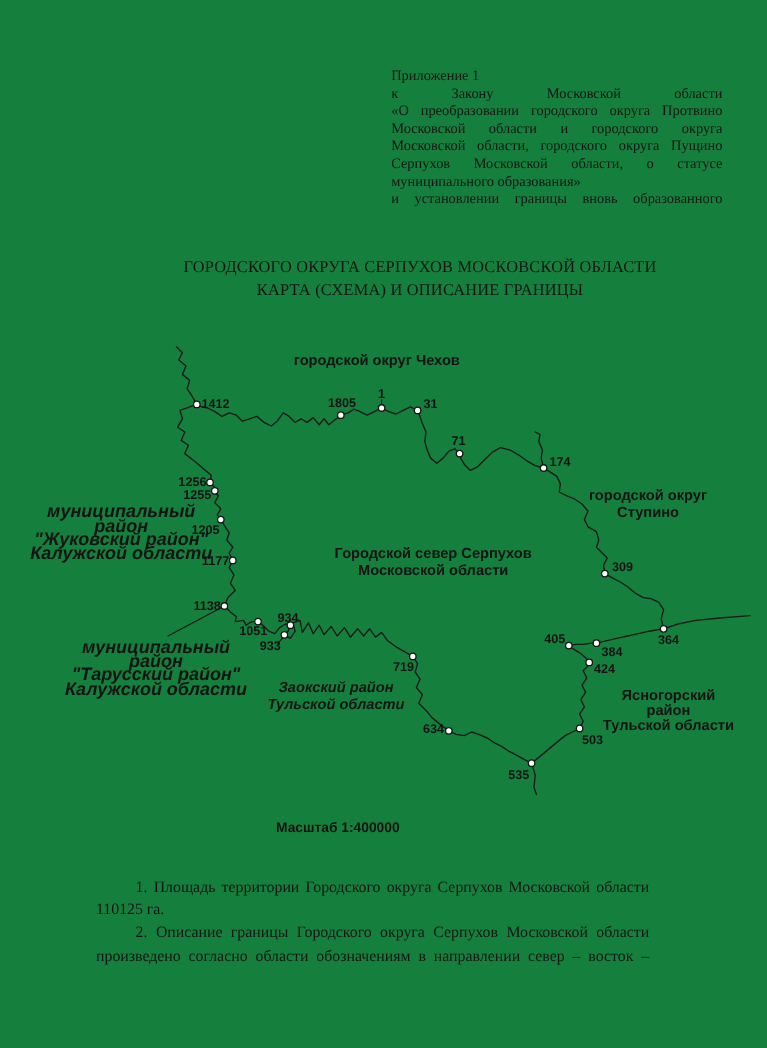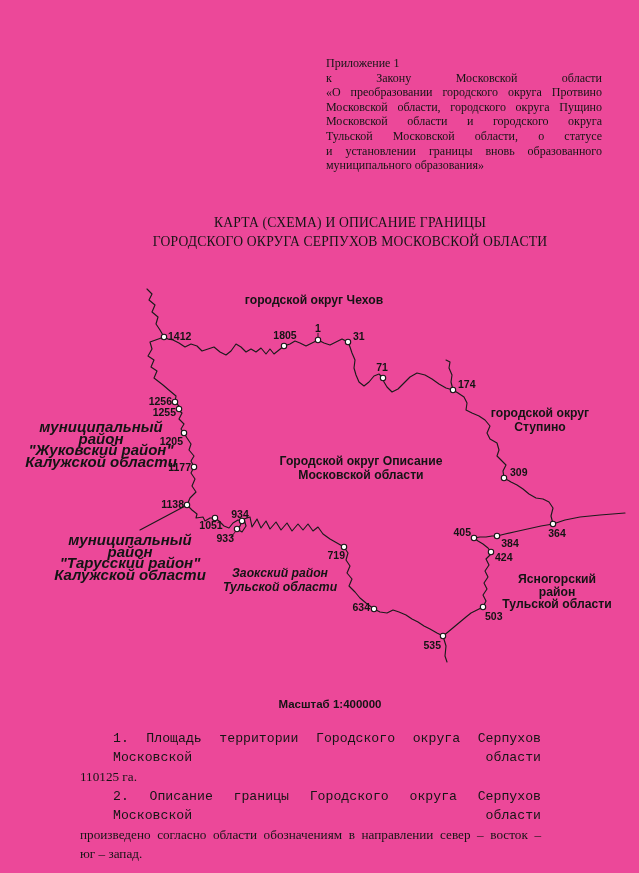--- a/index.html
+++ b/index.html
@@ -1,16 +1,16 @@
 <!DOCTYPE html>
 <html><head>
 <meta charset="utf-8">
 <style>
   html,body{margin:0;padding:0;background:#ffffff;}
-  #page{position:relative;width:639px;height:873px;background:#ec4899;overflow:hidden;
+  #page{position:relative;width:639px;height:873px;background:#15803d;overflow:hidden;
         font-family:"Liberation Serif", serif;color:#151515;}
 
   
   .header-note{position:absolute;left:326px;top:56px;width:276px;
                font-size:12px;line-height:14.6px;color:#151515;}
   .note-line{white-space:normal;}
   .note-line.just{text-align:justify;text-align-last:justify;}
 
   
   .doc-title{position:absolute;left:60px;top:214px;width:580px;text-align:center;
@@ -22,48 +22,48 @@
   .pt{fill:#ffffff;stroke:#161616;stroke-width:1.1;}
   .pt-label{font-family:"Liberation Sans", sans-serif;font-weight:bold;font-size:10.5px;fill:#141414;}
   .leader{stroke:#161616;stroke-width:0.9;}
   #map-labels{position:absolute;left:0;top:0;width:639px;height:873px;pointer-events:none;}
   .region-label{position:absolute;font-family:"Liberation Sans", sans-serif;font-weight:bold;
                 font-size:12.2px;line-height:12.6px;text-align:center;white-space:pre-line;color:#141414;}
   .region-label.tight{line-height:11.6px;font-size:15px;font-style:italic;}
   .region-label.roomy{line-height:14.4px;}
 
   
-  .scale-label{position:absolute;left:230px;top:684px;width:200px;text-align:center;
-               font-family:"Liberation Sans", sans-serif;font-weight:bold;font-size:11.5px;color:#141414;margin-top:14px;}
+  .scale-label{position:absolute;left:230px;top:684px;width:200px;text-align:left;
+               font-family:"Liberation Sans", sans-serif;font-weight:bold;font-size:11.5px;color:#141414;}
 
   
   .paragraphs{position:absolute;left:80px;top:729px;width:461px;font-size:13.2px;line-height:19.2px;}
   .body-line{white-space:normal;}
   .body-line.just{text-align:justify;text-align-last:justify;}
-  .body-line.indent{padding-left:33px;font-family:Liberation Mono, monospace;}
+  .body-line.indent{padding-left:33px;}
 </style>
 </head>
 <body>
 
 <div id="page">
 
   <div class="header-note">
       <div class="note-line">Приложение 1</div>
       <div class="note-line just">к Закону Московской области</div>
       <div class="note-line just">«О преобразовании городского округа Протвино</div>
+      <div class="note-line just">Московской области и&nbsp;городского округа</div>
       <div class="note-line just">Московской области, городского округа Пущино</div>
-      <div class="note-line just">Московской области и&nbsp;городского округа</div>
-      <div class="note-line just">Тульской Московской области, о статусе</div>
+      <div class="note-line just">Серпухов Московской области, о статусе</div>
+      <div class="note-line">муниципального образования»</div>
       <div class="note-line just">и установлении границы вновь образованного</div>
-      <div class="note-line">муниципального образования»</div>
     </div>
 
   <div class="doc-title">
+    <div>ГОРОДСКОГО ОКРУГА СЕРПУХОВ МОСКОВСКОЙ ОБЛАСТИ</div>
     <div>КАРТА (СХЕМА) И ОПИСАНИЕ ГРАНИЦЫ</div>
-    <div>ГОРОДСКОГО ОКРУГА СЕРПУХОВ МОСКОВСКОЙ ОБЛАСТИ</div>
   </div>
 
   <svg id="map-svg" viewBox="0 0 639 873">
     <path class="border" d="M164,337 L150,342 L152,349 L148,356 L154,360 L151,367 L157,371 L154,378 L163,385 L170,391 L176,396 L175,402 L179,406 L177,409 L182,413 L179,419 L184,424 L181,429 L184,433 L187,438 L191,444 L189,450 L194,456 L191,461 L194,467 L191,473 L195,479 L192,486 L196,492 L190,498 L187,505 L192,510 L197,514 L196,518 L203,517 L205,521 L210,518 L215,518 L219,521 L224,526 L229,528 L233,523 L238,520 L242,521 L240,526 L237,529 L242,532 L246,526 L244,519 L250,517 L252,527 L257,519 L261,528 L266,521 L270,529 L276,522 L281,530 L287,523 L292,531 L298,524 L303,530 L308,524 L313,531 L318,527 L323,534 L330,539 L337,543 L344,547 L348,553 L346,560 L350,566 L347,573 L352,579 L349,586 L355,592 L360,598 L366,603 L374,609 L380,612 L387,613 L393,610 L399,612 L406,615 L412,619 L418,622 L424,626 L430,629 L437,633 L443,636 L448,632 L454,627 L460,622 L466,617 L471,613 L477,610 L483,607 L486,601 L483,595 L487,589 L484,583 L488,577 L485,571 L489,565 L486,559 L490,555 L491,552 L488,548 L483,544 L478,541 L474,538 L480,537 L486,537 L492,536 L497,536 L505,534 L514,532 L523,530 L532,528 L541,526 L553,524 L551,516 L553,508 L549,502 L543,499 L536,498 L529,494 L523,489 L517,485 L511,482 L504,478 L503,471 L506,465 L501,460 L497,456 L499,450 L497,443 L490,439 L487,433 L490,426 L485,420 L479,416 L472,413 L466,410 L467,403 L464,397 L458,393 L453,390 L446,388 L439,384 L432,379 L425,375 L417,373 L410,377 L404,383 L398,389 L392,392 L387,387 L384,382 L383,378 L379,374 L374,376 L369,382 L364,386 L359,382 L356,375 L354,368 L355,360 L352,353 L350,347 L348,342 L342,339 L336,342 L330,345 L324,343 L318,340 L312,343 L306,346 L300,343 L295,341 L290,344 L284,346 L279,350 L274,354 L270,349 L266,354 L261,348 L256,352 L251,349 L246,352 L241,347 L236,344 L231,351 L226,355 L220,352 L214,347 L208,349 L202,351 L197,346 L191,344 L185,347 L179,343 L173,340 L168,339 Z"></path>
     <path class="border" d="M164,337 L160,330 L156,324 L158,317 L152,312 L155,305 L149,300 L152,294 L147,289"></path>
     <path class="border" d="M187,505 L140,530"></path>
     <path class="border" d="M443,636 L446,646 L445,656 L447,662"></path>
     <path class="border" d="M553,524 L565,520 L580,517 L600,515 L625,513"></path>
     <path class="border" d="M453,390 L451,382 L452,375 L449,368 L450,362 L446,360"></path>
   <line x1="318" y1="333" x2="318" y2="337" class="leader"></line>
@@ -113,21 +113,21 @@
       <circle cx="164" cy="337" r="2.7" class="pt"></circle>
       <text x="168" y="340" text-anchor="start" class="pt-label">1412</text>
       <circle cx="284" cy="346" r="2.7" class="pt"></circle>
       <text x="285" y="339" text-anchor="middle" class="pt-label">1805</text>
     </svg>
 
   <div id="map-labels">
       <div class="region-label" style="left: 214px; top: 294px; width: 200px;">городской округ Чехов</div>
       <div class="region-label roomy" style="left: 460px; top: 394px; width: 160px; margin-top: 12px;">городской округ
 Ступино</div>
-      <div class="region-label roomy" style="left: 261px; top: 454px; width: 200px;">Городской округ Описание
+      <div class="region-label roomy" style="left: 261px; top: 454px; width: 200px;">Городской север Серпухов
 Московской области</div>
       <div class="region-label tight" style="left: 21px; top: 421px; width: 160px;">муниципальный район
 "Жуковский район"
 Калужской области</div>
       <div class="region-label tight" style="left: 50px; top: 534px; width: 160px;">муниципальный район
 "Тарусский район"
 Калужской области</div>
       <div class="region-label roomy" style="left: 200px; top: 566px; width: 160px; font-style: italic;">Заокский район
 Тульской области</div>
       <div class="region-label" style="left: 477px; top: 561px; width: 160px; margin-top: 12px;">Ясногорский
@@ -138,17 +138,16 @@
   <div class="scale-label">Масштаб 1:400000</div>
 
   <div class="paragraphs">
     <div>
         <div class="body-line just indent">1. Площадь территории Городского округа Серпухов Московской области</div>
         <div class="body-line">110125 га.</div>
       </div>
     <div>
         <div class="body-line just indent">2. Описание границы Городского округа Серпухов Московской области</div>
         <div class="body-line just">произведено согласно области обозначениям в направлении север – восток –</div>
-        <div class="body-line">юг – запад.</div>
       </div>
   </div>
 
 </div>
 
 </body></html>

